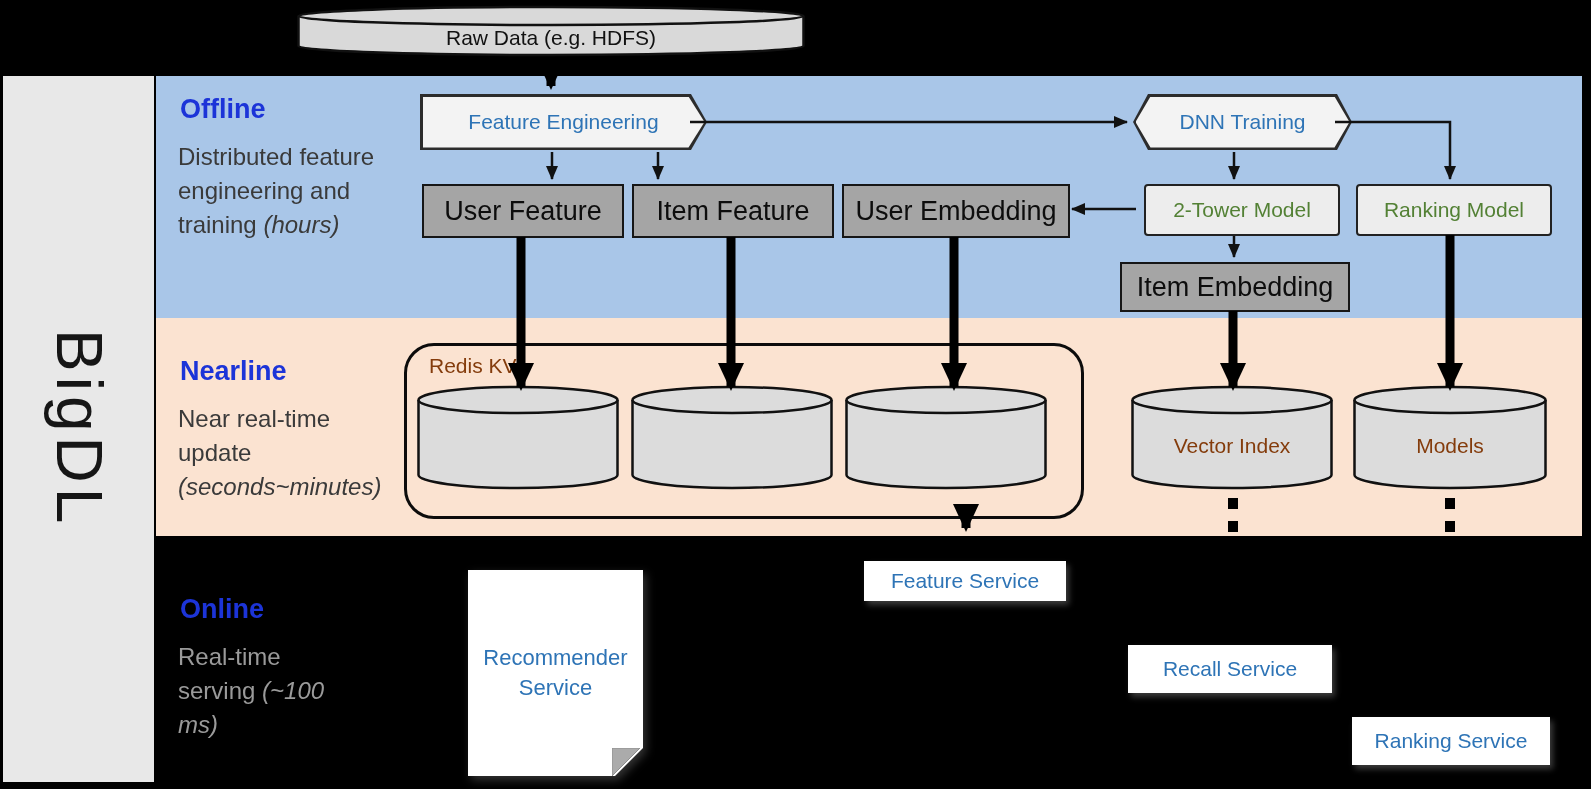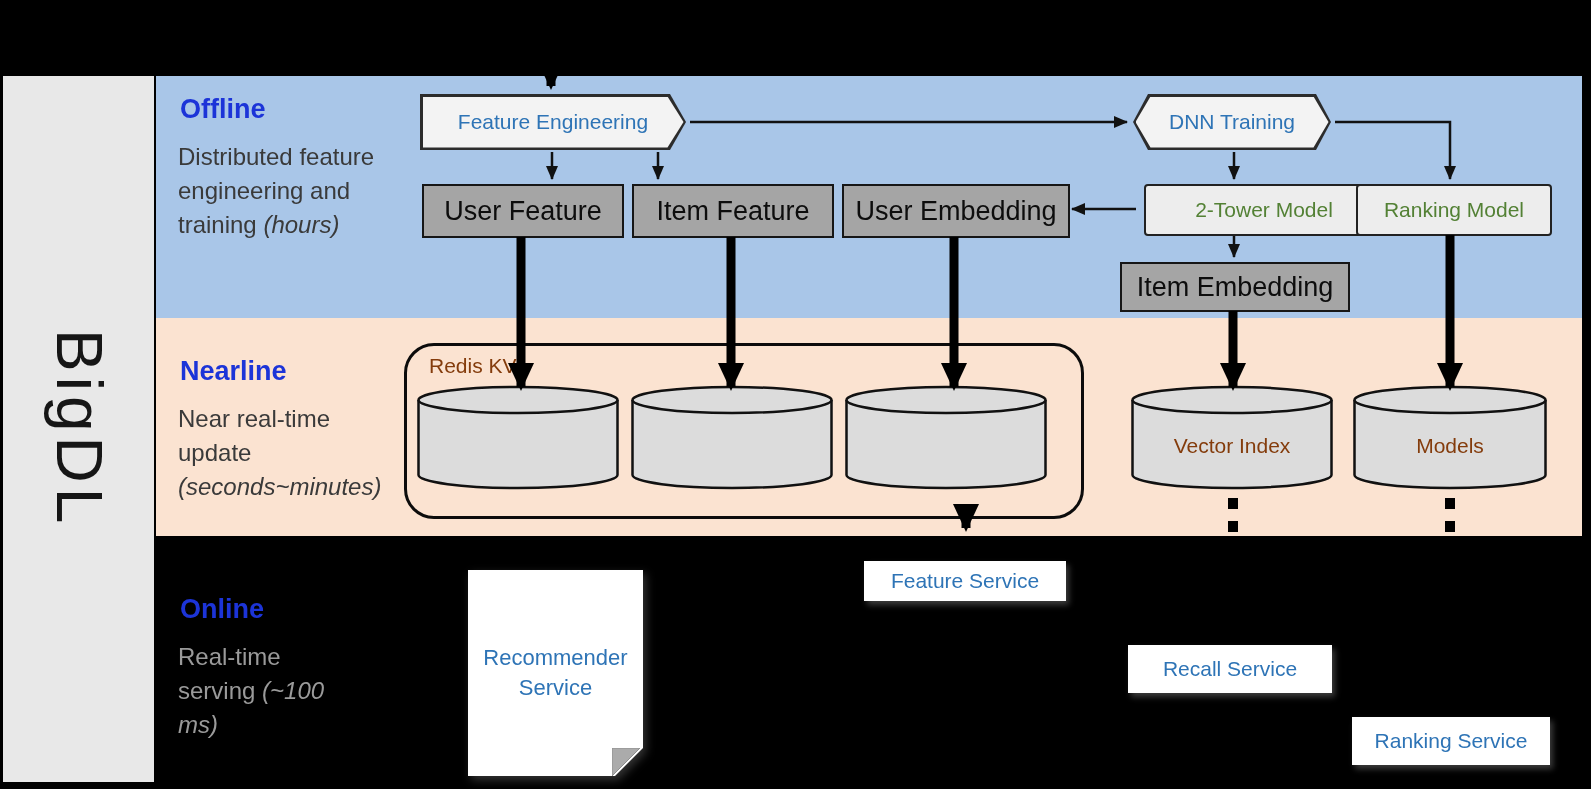--- a/index.html
+++ b/index.html
@@ -21,21 +21,21 @@
 
   
   .box{position:absolute;display:flex;align-items:center;justify-content:center;text-align:center;z-index:4;}
   .gray-box{background:#a5a5a5;border:2px solid #161616;color:#0d0d0d;font-size:27px;}
   .model-box{background:#ededed;border:2px solid #222;border-radius:4px;
              color:var(--model-text-green,#538135);font-size:21px;}
   .service-box{background:#fff;color:var(--box-text-blue,#2e74b6);font-size:21px;
                box-shadow:3px 4px 6px rgba(150,150,150,.40);}
 
   
-  .hex{position:absolute;z-index:4;}
+  .hex{position:absolute;z-index:4;padding-left:21px;}
   .hex-border{position:absolute;inset:0;background:#2c2c2c;}
   .hex-fill{position:absolute;inset:2.5px;background:#f3f3f3;}
   .clip-right{clip-path:polygon(0 0,calc(100% - 16px) 0,100% 50%,calc(100% - 16px) 100%,0 100%);}
   .clip-both{clip-path:polygon(15px 0,calc(100% - 15px) 0,100% 50%,calc(100% - 15px) 100%,15px 100%,0 50%);}
   .hex-label{position:absolute;inset:0;display:flex;align-items:center;justify-content:center;
              color:var(--box-text-blue,#2e74b6);font-size:21px;}
 
   
   .cyl{position:absolute;z-index:4;}
   .cyl svg{display:block;}
@@ -69,20 +69,27 @@
 
 <div class="stage">
 
   <div class="band band-offline"></div>
   <div class="band band-nearline"></div>
 
   <div class="sidebar">
     <div class="sidebar-text">BigDL</div>
   </div>
 
+  <div class="cyl" style="left:296px;top:4px;width:510px;height:56px;">
+    <svg width="510" height="56" viewBox="0 0 510 56">
+      <path d="M2.5,12 V42 A252.5,9 0 0 0 507.5,42 V12" fill="#d9d9d9" stroke="#111" stroke-width="2.5"></path>
+      <ellipse cx="255" cy="12" rx="252.5" ry="9" fill="#d9d9d9" stroke="#111" stroke-width="2.5"></ellipse>
+    </svg>
+    <div class="raw-label">Raw Data (e.g. HDFS)</div>
+  </div>
 
   <div class="band-label" style="left:180px;top:94px;">Offline</div>
   <div class="band-desc" style="left:178px;top:140px;width:205px;">
     <span>Distributed feature engineering and training</span>
     <span class="it">(hours)</span>
   </div>
 
   <div class="hex" style="left:420px;top:94px;width:266px;height:56px;">
     <div class="hex-border clip-right"></div>
     <div class="hex-fill clip-right"></div>
@@ -93,21 +100,21 @@
     <div class="hex-border clip-both"></div>
     <div class="hex-fill clip-both"></div>
     <div class="hex-label">DNN Training</div>
   </div>
 
   <div class="box gray-box" style="left:422px;top:184px;width:198px;height:50px;">User Feature</div>
   <div class="box gray-box" style="left:632px;top:184px;width:198px;height:50px;">Item Feature</div>
   <div class="box gray-box" style="left:842px;top:184px;width:224px;height:50px;">User Embedding</div>
   <div class="box gray-box" style="left:1120px;top:262px;width:226px;height:46px;">Item Embedding</div>
 
-  <div class="box model-box" style="left:1144px;top:184px;width:192px;height:48px;padding-left:22px;">2-Tower Model</div>
+  <div class="box model-box" style="left:1144px;top:184px;width:192px;height:48px;">2-Tower Model</div>
   <div class="box model-box" style="left:1356px;top:184px;width:192px;height:48px;">Ranking Model</div>
 
   <div class="band-label" style="left:180px;top:356px;">Nearline</div>
   <div class="band-desc" style="left:178px;top:402px;width:220px;">
     <span>Near real-time update</span>
     <span class="it">(seconds~minutes)</span>
   </div>
 
   <div class="redis-box">
     <div class="redis-label">Redis KV</div>

